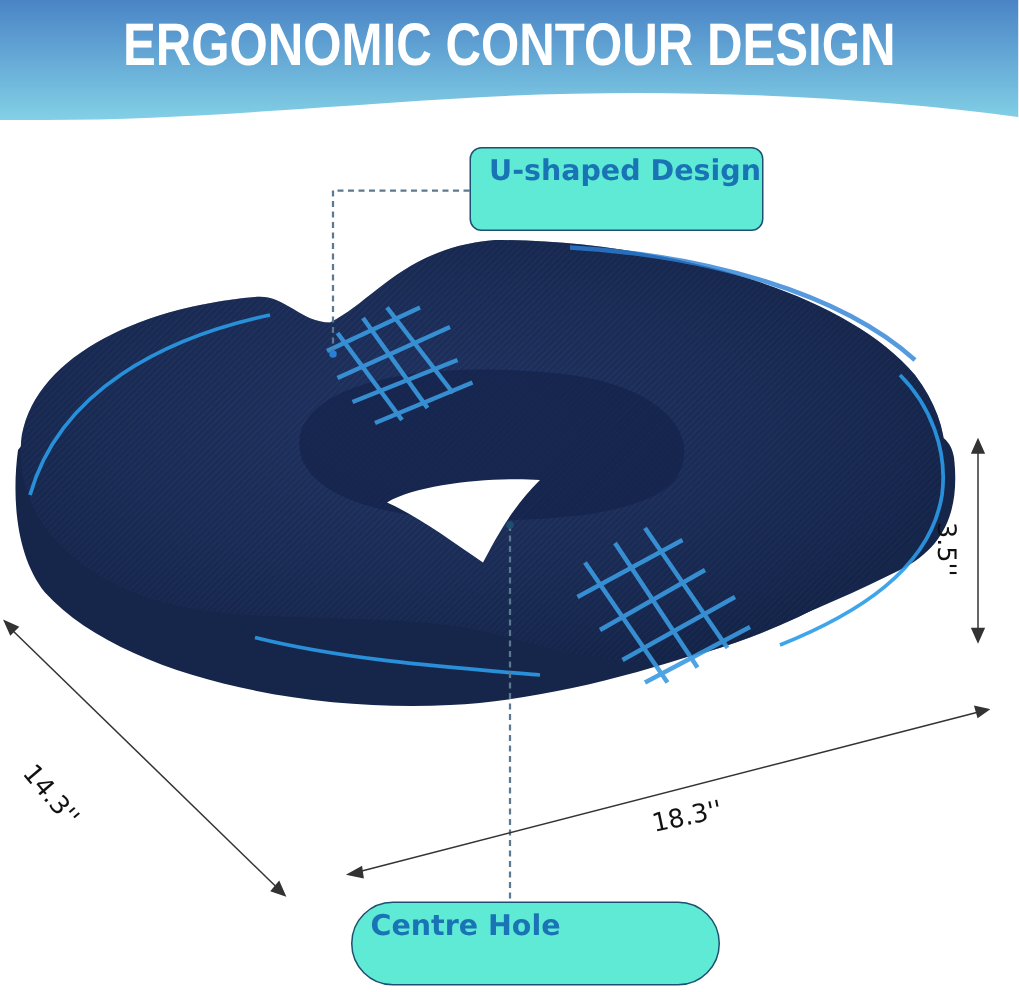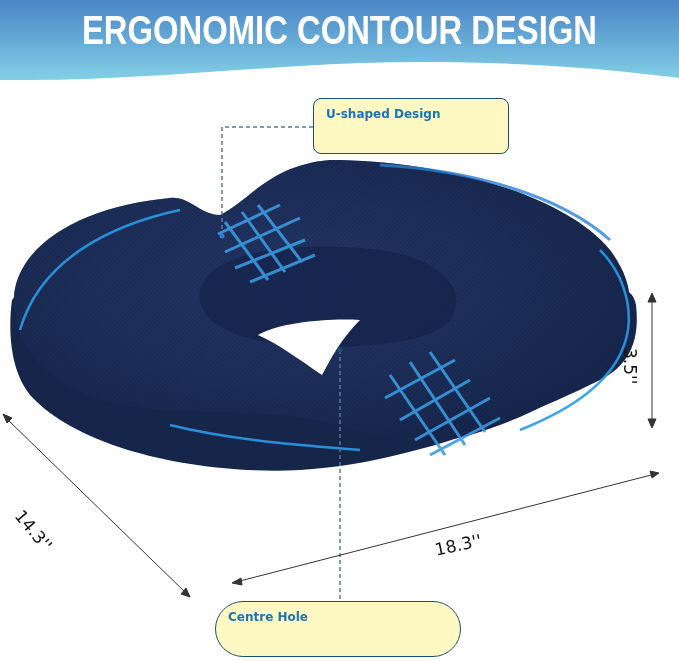--- a/index.html
+++ b/index.html
@@ -6,25 +6,25 @@
   body { width:679px; height:661px; position:relative; overflow:hidden; font-family:"DejaVu Sans", sans-serif; }
   .banner { position:absolute; left:0; top:0; width:606px; height:80px; }
   .banner svg { position:absolute; left:0; top:0; }
   .title {
     position:absolute; left:0; top:8px; width:679px; text-align:center;
     font-family:"Liberation Sans", sans-serif; font-weight:bold; font-size:40px;
     color:#ffffff; letter-spacing:0px; transform:scaleX(0.82); transform-origin:center;
   }
   .scene { position:absolute; left:0; top:0; }
   .callout {
-    position:absolute; border:1.5px solid #1f4f70; border-radius:8px; background:#fef9c3;
-    color:#1a73b5; font-weight:bold; font-size:12px; line-height:18px; padding:6px 10px 6px 12px; box-sizing:border-box;
+    position:absolute; border:1.5px solid #1f4f70; border-radius:8px; background:#5eead4;
+    color:#1a73b5; font-weight:bold; font-size:19px; line-height:18px; padding:6px 10px 6px 12px; box-sizing:border-box;
   }
   .callout-top { left:313px; top:98px; width:196px; height:56px; }
-  .callout-bottom { left:215px; top:601px; width:246px; height:56px;border-radius:28px; }
+  .callout-bottom { left:234px; top:601px; width:246px; height:56px;border-radius:28px; }
   .callout span { display:block; white-space:nowrap; }
   .dim { position:absolute; font-size:17px; color:#111; font-family:"DejaVu Sans", sans-serif; white-space:nowrap; }
   .dim-height { left:640px; top:348px; transform:rotate(90deg); transform-origin:left top; }
   .dim-depth { left:26px; top:506px; transform:rotate(50deg); transform-origin:left top; }
   .dim-width { left:433px; top:540px; transform:rotate(-12deg); transform-origin:left top; }
 </style>
 </head>
 <body>
 
 <div class="banner">

